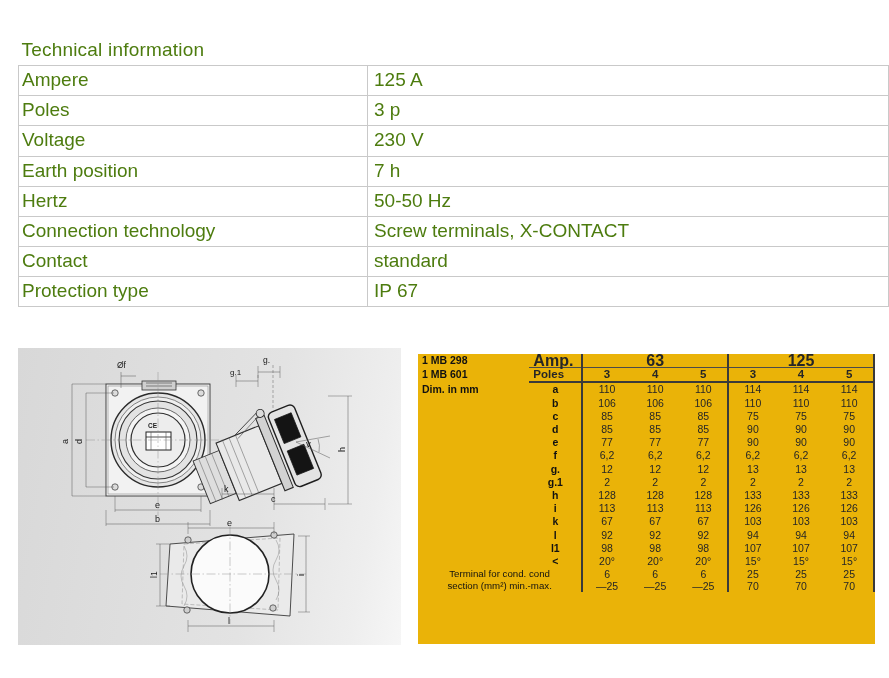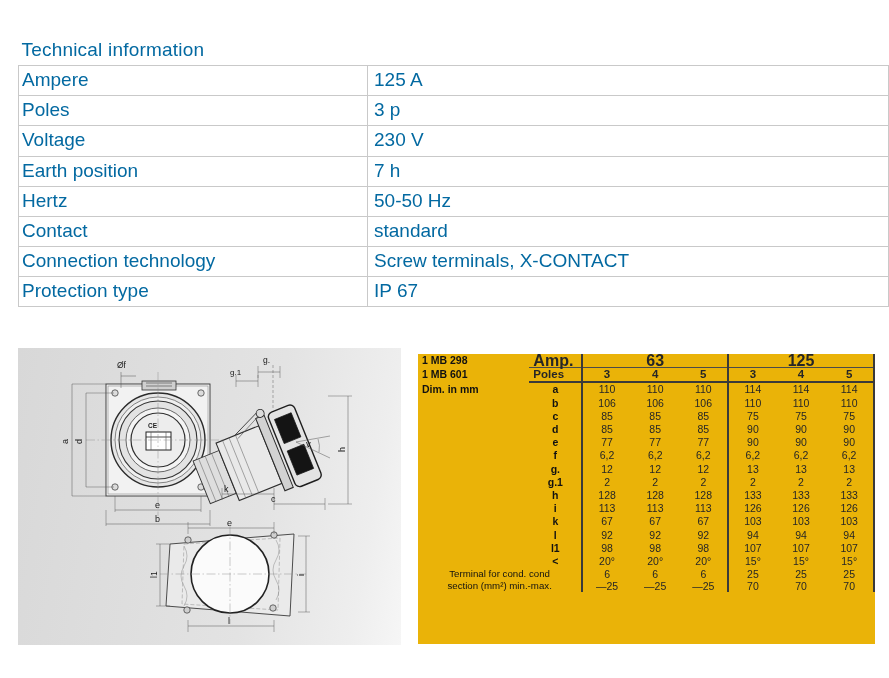--- a/index.html
+++ b/index.html
@@ -23,21 +23,21 @@
     background: #b3b3b3;
     color: #ffffff;
     font-size: 19px;
     padding: 7px 0 8px 18px;
     border: none;
     letter-spacing: .2px;
   }
   .tech-table td {
     border: 1px solid #c9c9c9;
     font-size: 19px;
-    color: #0369a1;
+    color: #4d7c0f;
     padding: 2px 0 3px 3px;
     vertical-align: middle;
     line-height: 1.27;
     background: #fff;
   }
   .tech-table td.key { width: 349px; padding-left: 3px; }
   .tech-table td.val { padding-left: 6px; }
   .tech-table tr.tech-header-row td { border-left: none; border-right: none; border-top: none; }
 
   
@@ -130,26 +130,26 @@
       </tr>
       <tr>
         <td class="key">Earth position</td>
         <td class="val">7 h</td>
       </tr>
       <tr>
         <td class="key">Hertz</td>
         <td class="val">50-50 Hz</td>
       </tr>
       <tr>
+        <td class="key">Connection technology</td>
+        <td class="val">Screw terminals, X-CONTACT</td>
+      </tr>
+      <tr>
         <td class="key">Contact</td>
         <td class="val">standard</td>
-      </tr>
-      <tr>
-        <td class="key">Connection technology</td>
-        <td class="val">Screw terminals, X-CONTACT</td>
       </tr>
       <tr>
         <td class="key">Protection type</td>
         <td class="val"> IP 67</td>
       </tr>
     </tbody>
   </table>
 
   <div class="fig-panel">
 

